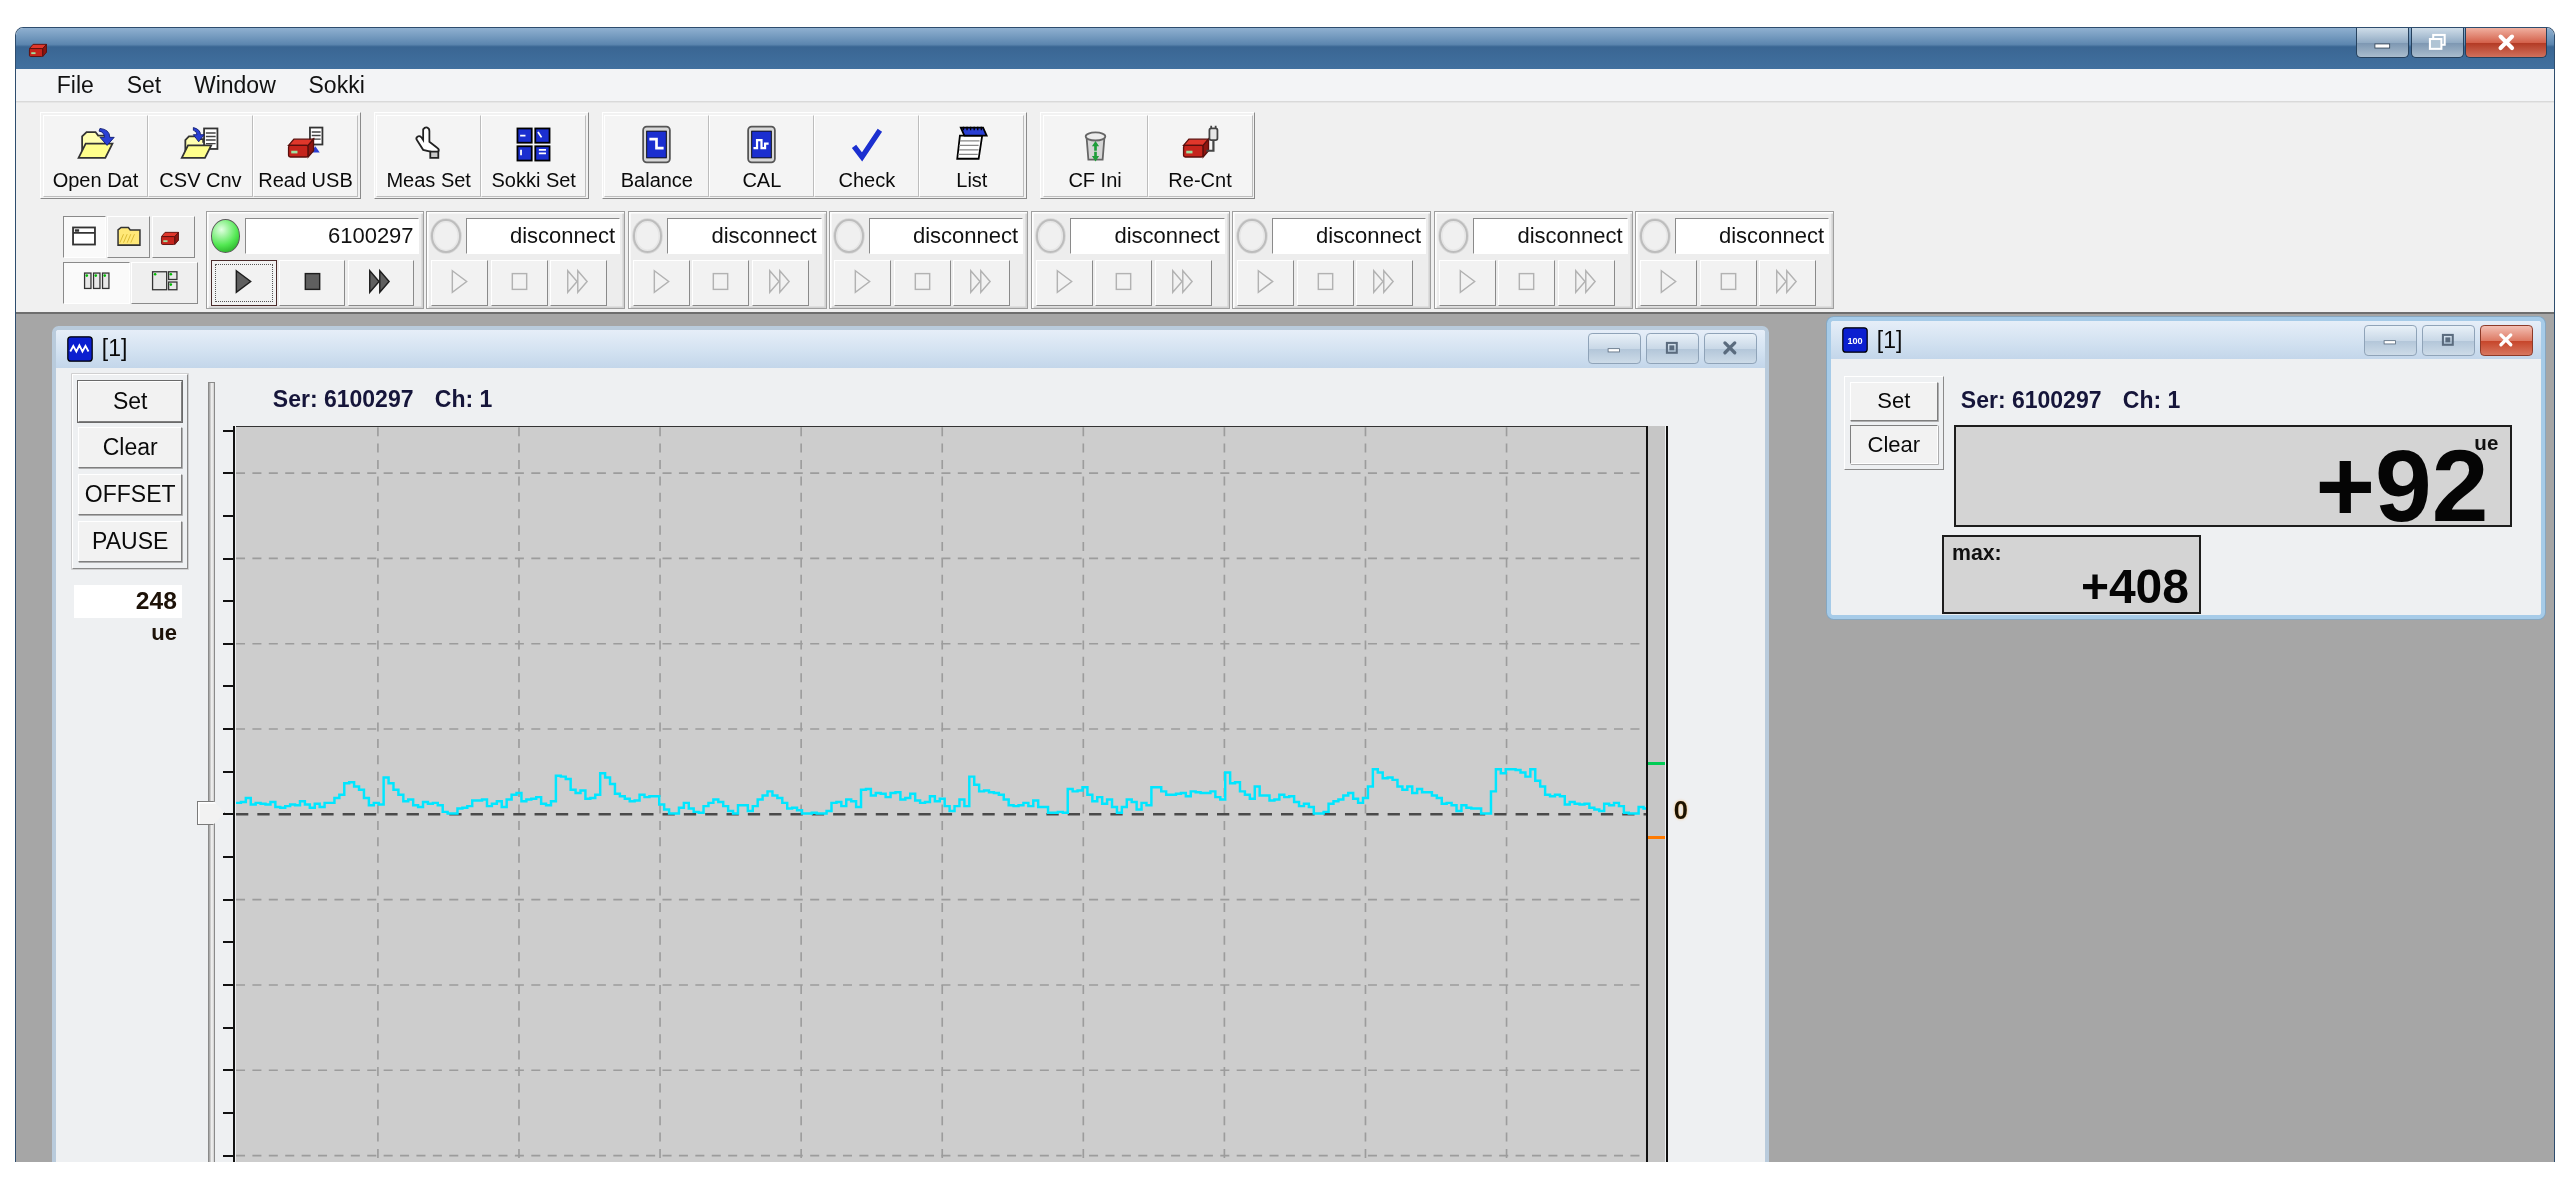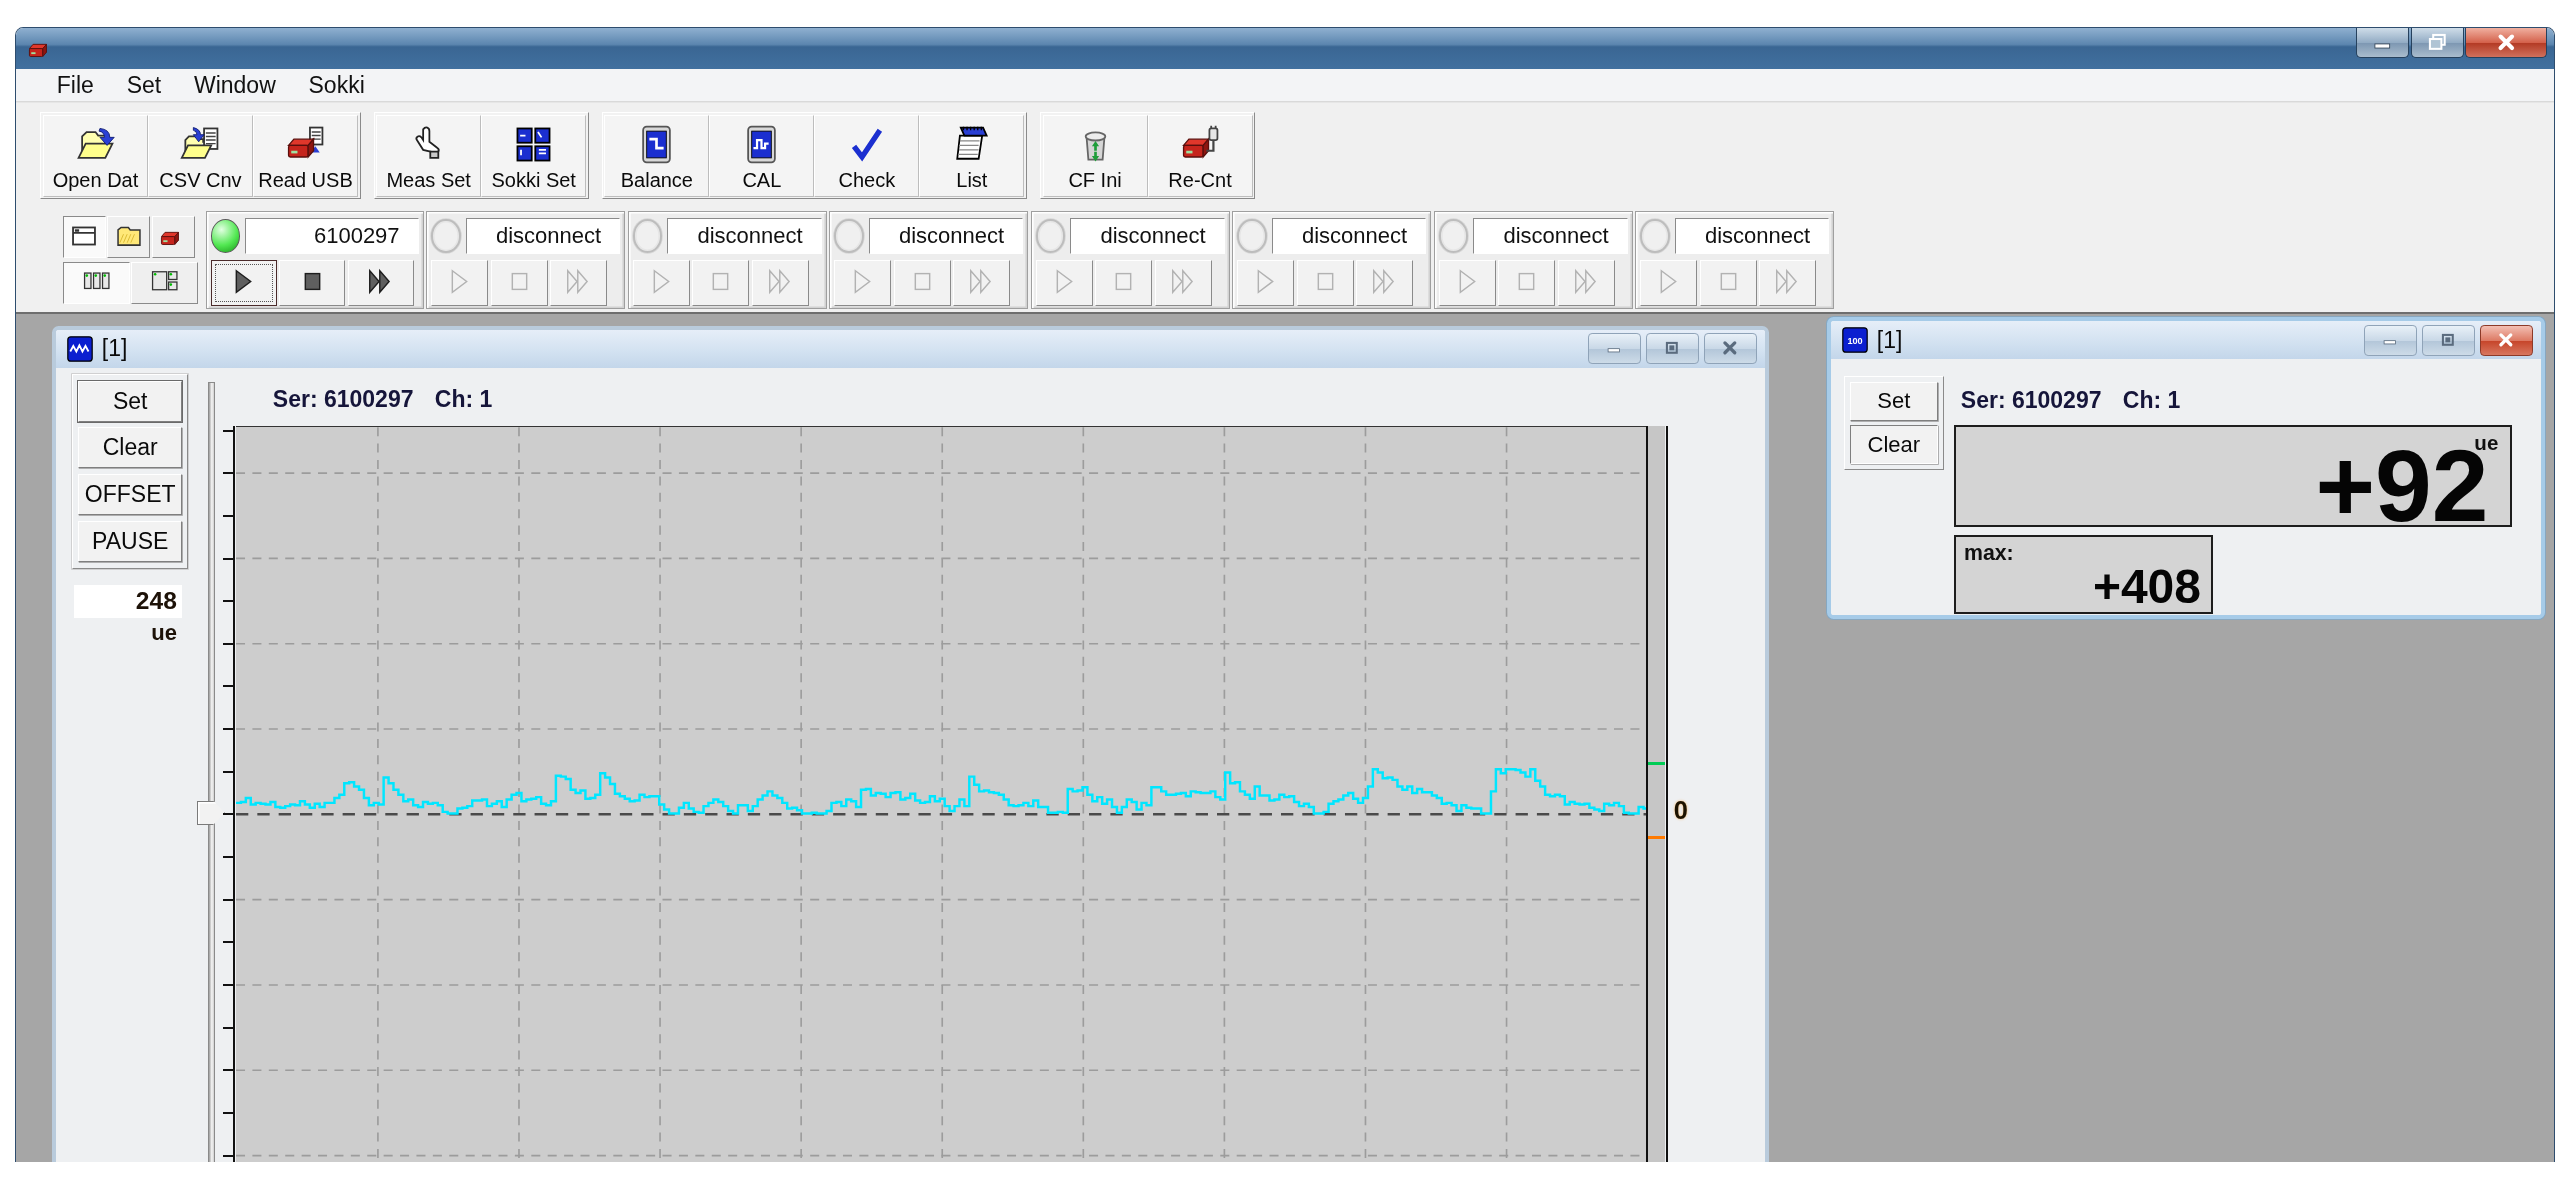--- a/index.html
+++ b/index.html
@@ -48,21 +48,21 @@
   .vbtn.wide{width:67px;}
   .vbtn.pressed{background:#fafafa;border-color:#8a8a8a #ffffff #ffffff #8a8a8a;}
 
   .chpanel{height:98px;margin-right:2.5px;padding:3.3px 4.1px;background:#ededed;
        border:1.6px solid #9f9f9f;box-shadow:inset 1.6px 1.6px 0 #ffffff, inset -1.6px -1.6px 0 #d2d2d2;}
   .chpanel .toprow{display:flex;align-items:center;height:41px;}
   .led{width:29.5px;height:34px;border-radius:50%;margin-right:4.9px;flex:none;}
   .led.on{background:radial-gradient(circle at 35% 30%,#e2ffe2,#52e852 55%,#169616);border:1.6px solid #5a5a5a;}
   .led.off{background:#f0f0f0;border:2.5px solid #bdbdbd;box-shadow:inset 0 0 0 1.6px #e6e6e6, 0 0 0 0.8px #d7d7d7;}
   .chlabel{flex:1;height:36px;background:#ffffff;border:1.6px solid;border-color:#8a8a8a #ffffff #ffffff #8a8a8a;
-       font-size:22px;color:#111;display:flex;align-items:center;justify-content:flex-end;padding-right:18px;}
+       font-size:22px;color:#111;display:flex;align-items:center;justify-content:flex-end;padding-right:4px;}
   .botrow{display:flex;margin-top:3.3px;}
   .transport{width:57px;height:46px;display:flex;align-items:center;justify-content:center;
        background:#f2f2f2;border:1.6px solid;border-color:#ffffff #8a8a8a #8a8a8a #ffffff;margin-right:2.5px;}
   .chpanel.connected .transport{width:66px;}
   .transport.focused{border:1.6px solid #4a2a2a;outline:1.6px dotted #555;outline-offset:-5.7px;}
   .transport.disabled path, .transport.disabled rect{fill:none;stroke:#b2b2b2;stroke-width:2px;}
 
   
   .mdi{height:850px;background:#a6a6a6;position:relative;overflow:hidden;}
 
@@ -123,21 +123,21 @@
        display:flex;align-items:center;justify-content:center;
        border:1.6px solid;border-color:#ffffff #7f7f7f #7f7f7f #ffffff;box-shadow:0.8px 0.8px 0 #9f9f9f;}
   .dbtn:last-child{margin-bottom:0;border-color:#7f7f7f #ffffff #ffffff #7f7f7f;}
   .digiheader{position:absolute;left:130px;top:28px;font-size:23px;font-weight:bold;color:#15153a;}
   .digiheader .sep{display:inline-block;width:21.3px;}
   .bigdisplay{position:absolute;left:123px;top:66px;width:558px;height:102px;background:#d4d4d4;
        border:2.5px solid #1d1d1d;}
   .bigdisplay .unit{position:absolute;right:11.5px;top:3.3px;font-size:20.5px;font-weight:bold;color:#111;}
   .bigdisplay .val{position:absolute;right:21.3px;bottom:-11.5px;font-size:102px;font-weight:bold;color:#050505;line-height:102px;}
   .mmbox{position:absolute;top:176px;height:79px;background:#d4d4d4;border:2.5px solid #1d1d1d;}
-  .mmbox.max{left:123px;width:259px;}
+  .mmbox.max{left:111px;width:259px;}
   .mmbox.min{left:399px;width:282px;}
   .mmbox .mlabel{position:absolute;left:8.2px;top:3.3px;font-size:21.3px;font-weight:bold;color:#111;}
   .mmbox .mval{position:absolute;right:9.8px;bottom:1.6px;font-size:48px;font-weight:bold;color:#050505;line-height:49px;}
 </style>
 </head>
 <body>
 
 <div class="app">
 
   <div class="titlebar">

